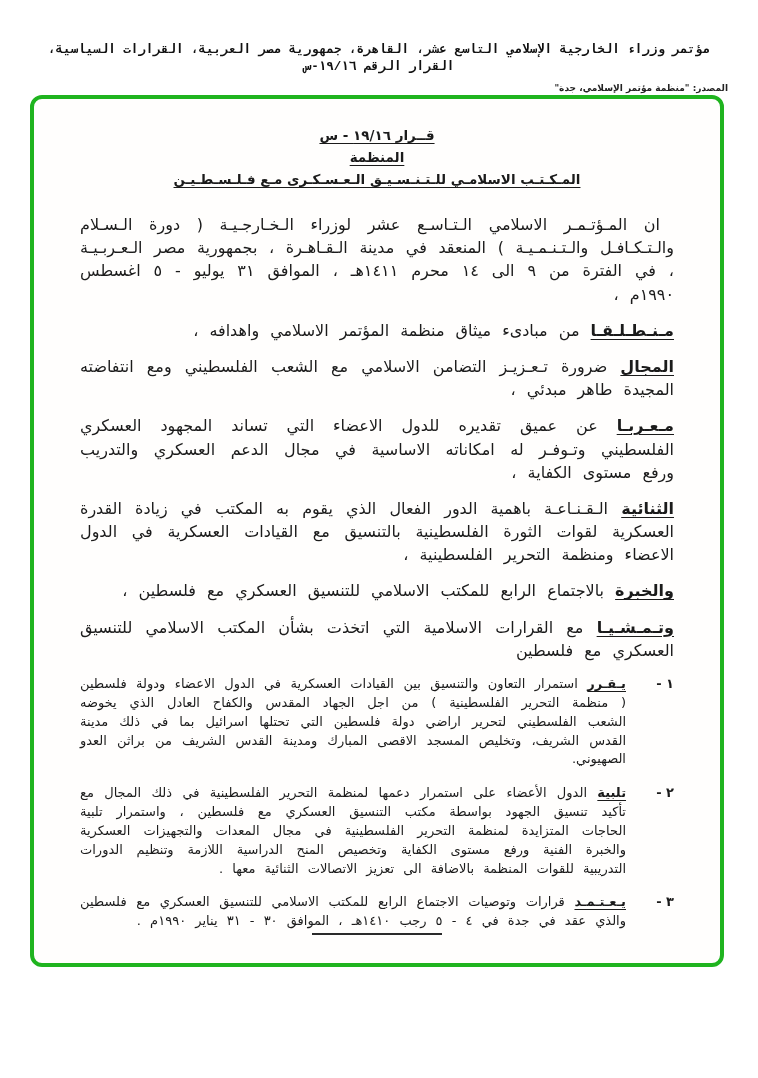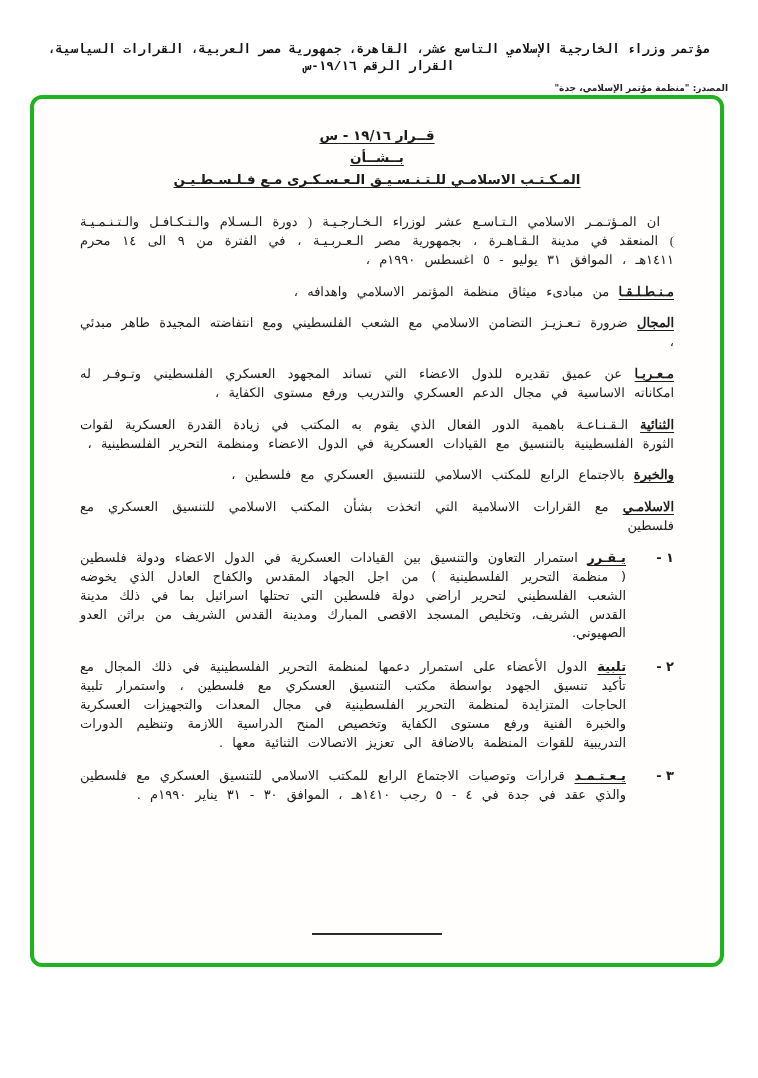--- a/index.html
+++ b/index.html
@@ -55,26 +55,25 @@
   }
   .title-line {
     font-size: 13.5px;
     font-weight: 700;
     text-decoration: underline;
     text-underline-offset: 3px;
     margin-bottom: 6px;
     letter-spacing: 0.5px;
   }
   .para {
-    font-size: 13px;
+    font-size: 16px;
     line-height: 1.45;
     text-align: justify;
     word-spacing: 6px;
     margin: 0 0 13px 0;
-    font-family: Liberation Serif, serif;
   }
   .para-first {
     text-indent: 14px;
   }
   .lead {
     font-weight: 700;
     text-decoration: underline;
     text-underline-offset: 3px;
   }
   .lead:empty { display: none; }
@@ -121,21 +120,21 @@
     <div class="header-source">
       <span>المصدر:</span>
       <span>"منظمة مؤتمر الإسلامي، جدة"</span>
     </div>
   </div>
 
   <div class="scan-box" style="border-color: rgb(31, 180, 31);">
 
     <div class="title-block">
       <div class="title-line">قــرار ١٩/١٦ - س</div>
-      <div class="title-line">بــشــأن</div>
+      <div class="title-line">المنظمة</div>
       <div class="title-line">المـكـتـب الاسلامـي للـتـنـسـيـق الـعـسـكـري مـع فـلـسـطـيـن</div>
     </div>
 
     <p class="para para-first">
       
       <span>ان المـؤتـمـر الاسلامي الـتـاسـع عشر لوزراء الـخـارجـيـة ( دورة الـسـلام والـتـكـافـل والـتـنـمـيـة ) المنعقد في مدينة الـقـاهـرة ، بجمهورية مصر الـعـربـيـة ، في الفترة من ٩ الى ١٤ محرم ١٤١١هـ ، الموافق ٣١ يوليو - ٥ اغسطس ١٩٩٠م ،</span>
     </p>
 
     <p class="para">
       <span class="lead">مـنـطـلـقـا</span>
@@ -156,21 +155,21 @@
       <span class="lead">الثنائية</span>
       <span>الـقـنـاعـة باهمية الدور الفعال الذي يقوم به المكتب في زيادة القدرة العسكرية لقوات الثورة الفلسطينية بالتنسيق مع القيادات العسكرية في الدول الاعضاء ومنظمة التحرير الفلسطينية ،</span>
     </p>
 
     <p class="para">
       <span class="lead">والخبرة</span>
       <span>بالاجتماع الرابع للمكتب الاسلامي للتنسيق العسكري مع فلسطين ،</span>
     </p>
 
     <p class="para">
-      <span class="lead">الاسلامـي</span>
+      <span class="lead">وتـمـشـيـا</span>
       <span>مع القرارات الاسلامية التي اتخذت بشأن المكتب الاسلامي للتنسيق العسكري مع فلسطين</span>
     </p>
 
     <div class="items">
 
       <div class="item">
         <div class="item-marker">١ -</div>
         <div class="item-body">
           <span class="lead">يـقـرر</span>
           <span>استمرار التعاون والتنسيق بين القيادات العسكرية في الدول الاعضاء ودولة فلسطين ( منظمة التحرير الفلسطينية ) من اجل الجهاد المقدس والكفاح العادل الذي يخوضه الشعب الفلسطيني لتحرير اراضي دولة فلسطين التي تحتلها اسرائيل بما في ذلك مدينة القدس الشريف، وتخليص المسجد الاقصى المبارك ومدينة القدس الشريف من براثن العدو الصهيوني.</span>

